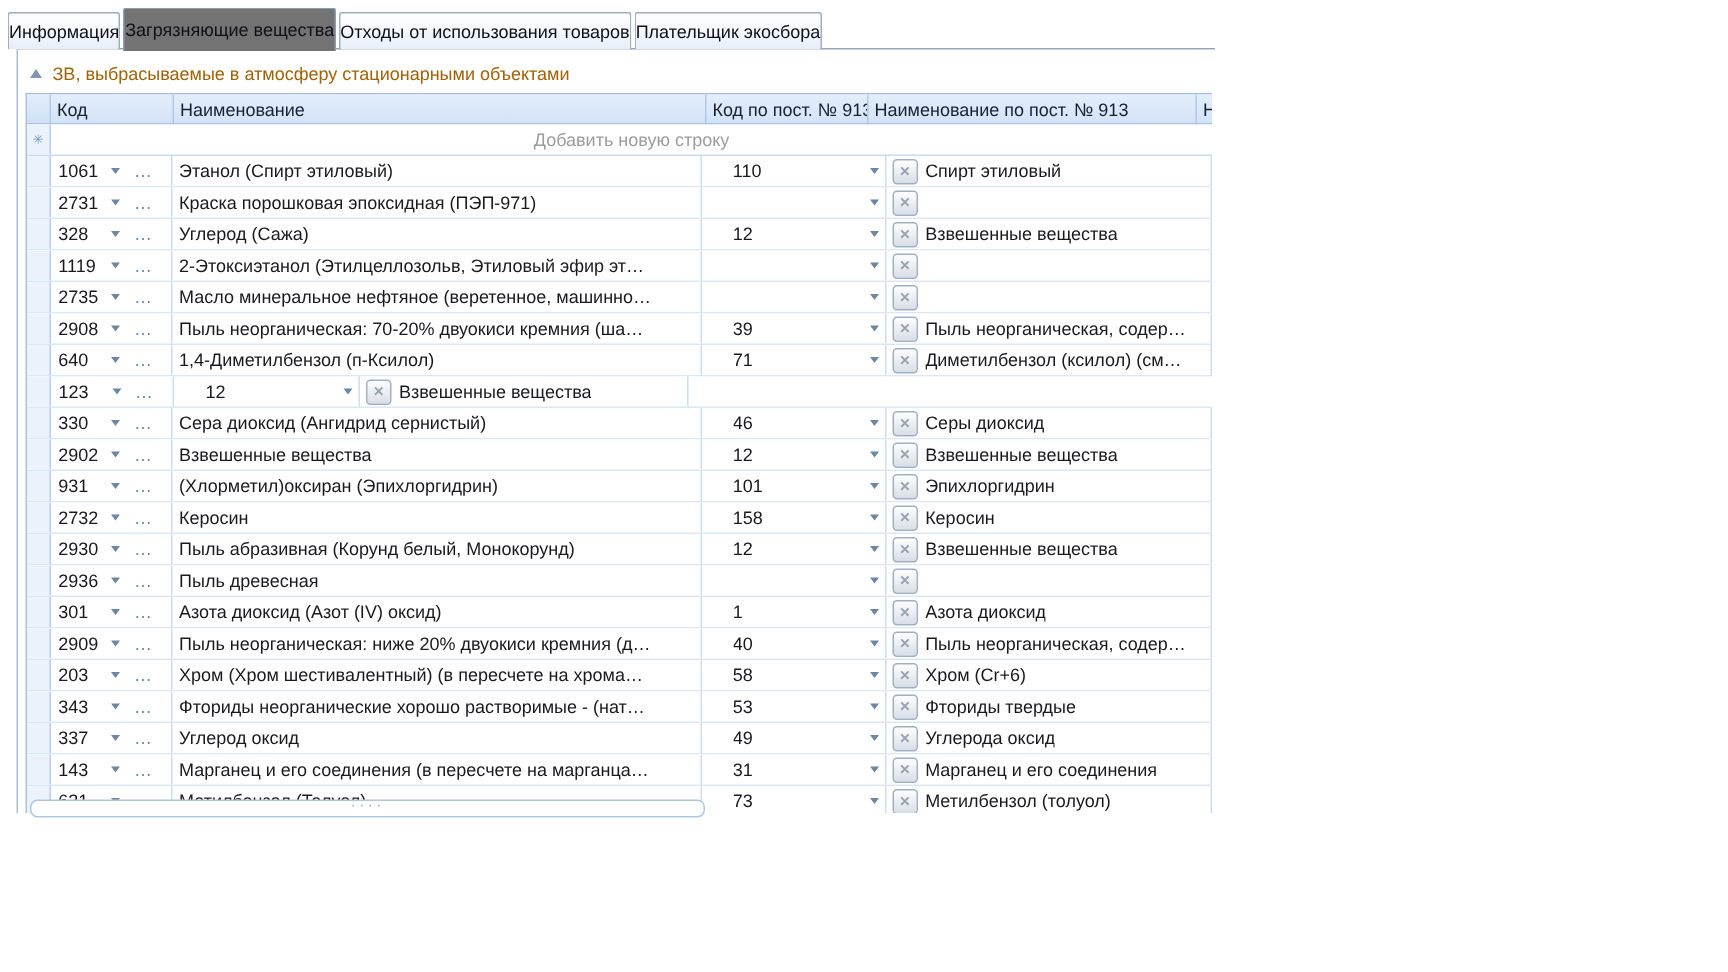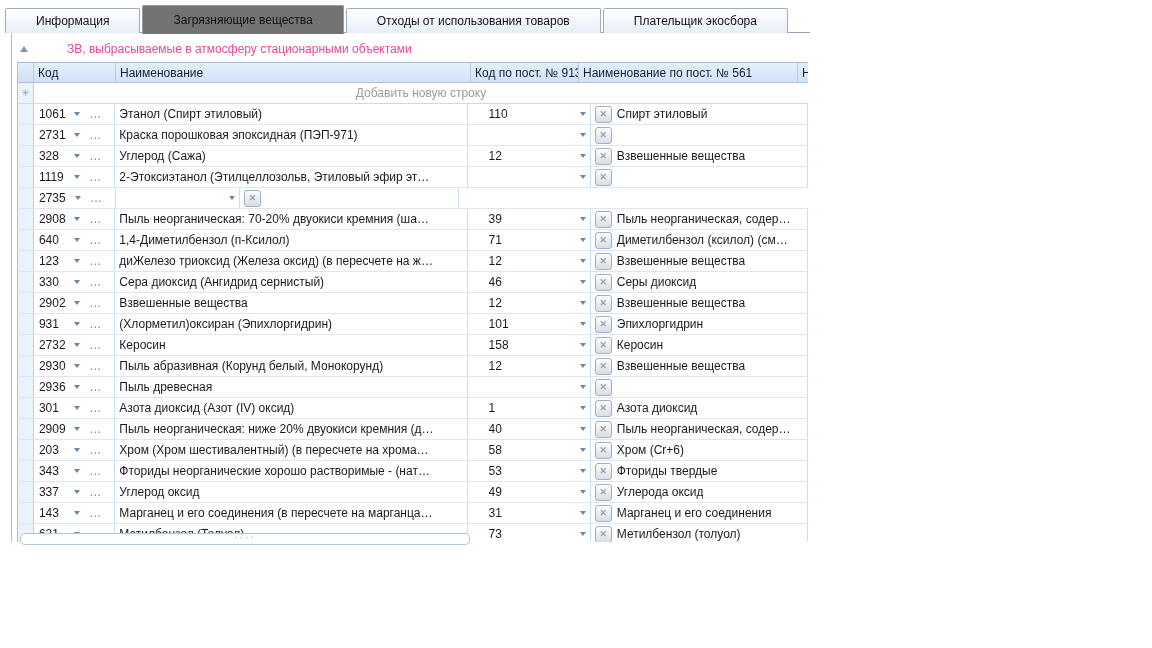--- a/index.html
+++ b/index.html
@@ -1,33 +1,33 @@
 <!DOCTYPE html>
 <html><head>
 <meta charset="utf-8">
 <style>
   * { box-sizing: border-box; margin: 0; padding: 0; }
   html,body { width:1152px; height:648px; background:#fff; overflow:hidden; }
   body { font-family:"Liberation Sans", sans-serif; font-size:12px; color:#1a1a1e; position:relative; }
 
   
   .tabbar { position:absolute; left:5px; top:4px; height:29px; display:flex; align-items:flex-end; z-index:3; }
-  .tab { height:25px; padding:0 30px; display:flex; align-items:center; white-space:nowrap;
+  .tab { height:25px; padding:0 0; display:flex; align-items:center; white-space:nowrap;
          background:linear-gradient(#ffffff,#e7eef7); border:1px solid #9fadc0; border-bottom:none;
          border-radius:2px 2px 0 0; margin-right:2px; color:#101018; cursor:default; }
   .tab.active { height:29px; background:#737373; border-color:#8d9cb0; position:relative; z-index:4; margin-bottom:-1px; }
 
   
   .panel { position:absolute; left:11px; top:32px; width:799px; height:510px; background:#fff;
            border-top:1px solid #95a5b8; border-left:1px solid #a9bed9; overflow:hidden; }
 
   .section-head { position:absolute; left:8px; top:9px; display:flex; align-items:center; }
   .tri-up { width:0; height:0; border-left:4px solid transparent; border-right:4px solid transparent;
             border-bottom:6px solid #8096ad; margin-right:7px; }
-  .section-title { color:#ec4899;margin-left:32px; }
+  .section-title { color:#a16207; }
 
   
   .grid { position:absolute; left:5px; top:29px; width:791px;
           border-top:1px solid #a3bcda; border-left:1px solid #a9c2e0; background:#fff; }
   .hrow { display:flex; height:20px; background:linear-gradient(#e4eefb,#d2e3f8); border-bottom:1px solid #a8c2e2; }
   .hcell { display:flex; align-items:center; padding:0 4px; border-right:1px solid #b3c9e4;
            color:#16222e; white-space:nowrap; overflow:hidden; }
   .row  { display:flex; height:21px; background:#fff; border-bottom:1px solid #d9e7f7; }
   .cell { display:flex; align-items:center; border-right:1px solid #cadef4; white-space:nowrap; overflow:hidden; }
 
@@ -80,21 +80,21 @@
     <span class="section-title">ЗВ, выбрасываемые в атмосферу стационарными объектами</span>
   </div>
 
   <div class="grid">
 
     <div class="hrow">
       <div class="hcell w-ind"></div>
       <div class="hcell w-code">Код</div>
       <div class="hcell w-name">Наименование</div>
       <div class="hcell w-c913">Код по пост. № 913</div>
-      <div class="hcell w-n913">Наименование по пост. № 561</div>
+      <div class="hcell w-n913">Наименование по пост. № 913</div>
       <div class="hcell w-ext">Н</div>
     </div>
 
     <div class="addrow">
       <div class="cell ind w-ind">✳</div>
       <div class="label">Добавить новую строку</div>
     </div>
 
     <div id="gridbody">
         <div class="row">
@@ -169,20 +169,21 @@
           </div>
           <div class="cell w-ext"></div>
         </div>
         <div class="row">
           <div class="cell ind w-ind"></div>
           <div class="cell w-code c-code">
             <span class="val">2735</span>
             <span class="caret"></span>
             <span class="dots">…</span>
           </div>
+          <div class="cell w-name c-name">Масло минеральное нефтяное (веретенное, машинно…</div>
           <div class="cell w-c913 c-c913">
             <span class="val"></span>
             <span class="caret"></span>
           </div>
           <div class="cell w-n913 c-n913">
             <span class="xbtn">✕</span>
             <span class="val"></span>
           </div>
           <div class="cell w-ext"></div>
         </div>
@@ -222,21 +223,20 @@
           </div>
           <div class="cell w-ext"></div>
         </div>
         <div class="row">
           <div class="cell ind w-ind"></div>
           <div class="cell w-code c-code">
             <span class="val">123</span>
             <span class="caret"></span>
             <span class="dots">…</span>
           </div>
-          <div class="cell w-name c-name">диЖелезо триоксид (Железа оксид) (в пересчете на ж…</div>
           <div class="cell w-c913 c-c913">
             <span class="val">12</span>
             <span class="caret"></span>
           </div>
           <div class="cell w-n913 c-n913">
             <span class="xbtn">✕</span>
             <span class="val">Взвешенные вещества</span>
           </div>
           <div class="cell w-ext"></div>
         </div>

